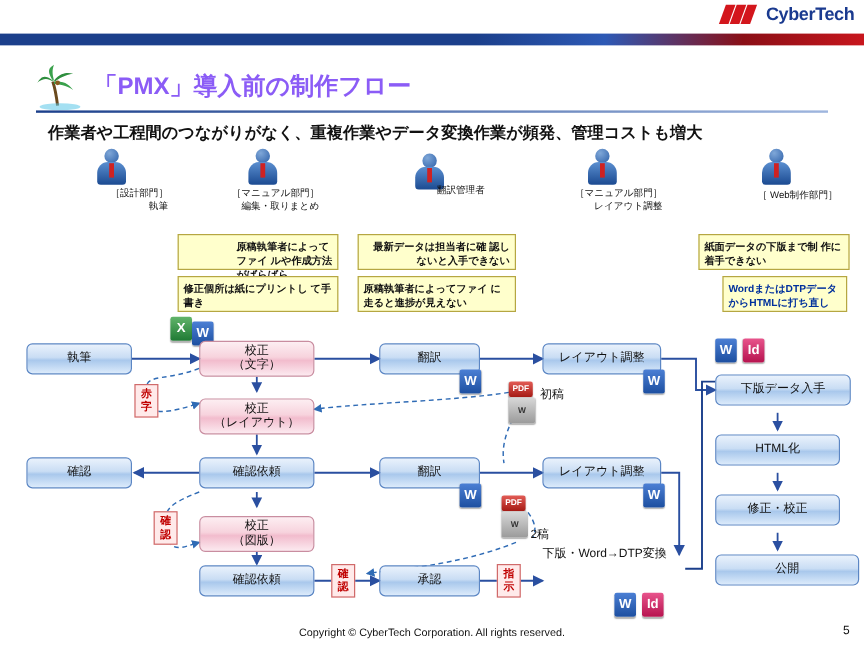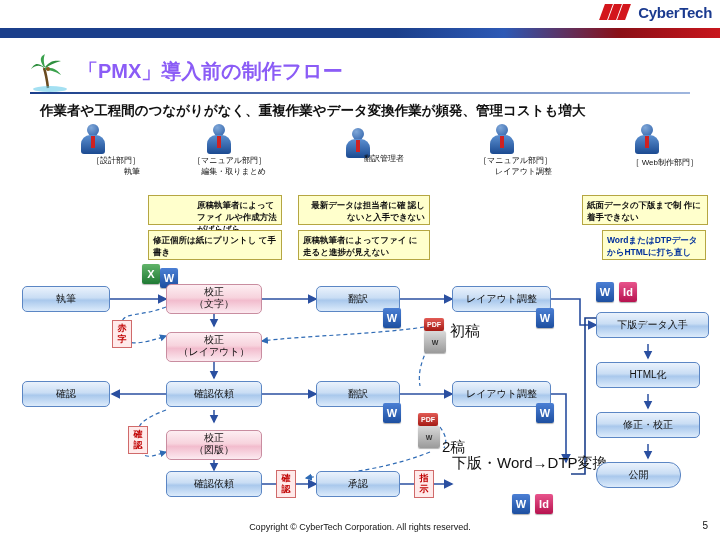--- a/index.html
+++ b/index.html
@@ -80,40 +80,39 @@
     display:flex;align-items:center;justify-content:center;text-align:center;
     font-size:10px;line-height:12px;color:#111;white-space:pre-line;
   }
   .box.blue{
     background:linear-gradient(to bottom,#eaf2fc 0%,#c9ddf4 45%,#a9c8ec 55%,#dcebfb 100%);
     border:1px solid #5b86c4;
   }
   .box.pink{
     background:linear-gradient(to bottom,#fdeef2 0%,#f7d3dd 45%,#f2bccd 55%,#fceaf0 100%);
     border:1px solid #c98da0;
-    font-family:Liberation Mono, monospace;
   }
   .lbl-red{
     position:absolute;background:#ffeaea;border:1px solid #d06a6a;color:#c00000;
     font-size:9px;font-weight:bold;text-align:center;line-height:11px;padding:2px;
     box-sizing:border-box;white-space:pre-line;
   }
   
   .appicon{
     position:absolute;width:18px;height:20px;border-radius:2px;
     font-size:11px;font-weight:bold;color:#fff;display:flex;align-items:center;justify-content:center;
     box-shadow:0 1px 1px rgba(0,0,0,.3);
   }
   .ic-word{background:linear-gradient(to bottom,#4b7fd4,#1d4fa0);}
   .ic-id{background:linear-gradient(to bottom,#e8548c,#b7134f);}
   .ic-xls{background:linear-gradient(to bottom,#61b46a,#1f7a34);}
   .ic-pdf{background:linear-gradient(to bottom,#e25b55,#a51a14);font-size:7px;}
   .ic-gen{background:linear-gradient(to bottom,#d9d9d9,#9a9a9a);color:#333;font-size:7px;}
 
-  .small-txt{position:absolute;font-size:15px;color:#111;}
+  .small-txt{position:absolute;font-size:10px;color:#111;}
 
   
   .footer{
     position:absolute;left:0;top:522px;width:720px;height:18px;
     font-size:9px;color:#111;text-align:center;
   }
   .pageno{position:absolute;right:12px;top:520px;font-size:10px;color:#111;}
   svg.wires{position:absolute;left:0;top:0;width:720px;height:400px;pointer-events:none;}
 </style>
 </head>
@@ -308,17 +307,17 @@
   <div class="box blue" style="left:316px;top:349px;width:84px;height:26px;">承認</div>
   <div class="lbl-red" style="left:414px;top:348px;width:20px;height:28px;">指
 示</div>
   <div class="small-txt" style="left:452px;top:332px;">下版・Word→DTP変換</div>
   <div class="appicon ic-word" style="left:512px;top:372px;">W</div>
   <div class="appicon ic-id" style="left:535px;top:372px;">Id</div>
 
   <div class="box blue" style="left:596px;top:190px;width:113px;height:26px;">下版データ入手</div>
   <div class="box blue" style="left:596px;top:240px;width:104px;height:26px;">HTML化</div>
   <div class="box blue" style="left:596px;top:290px;width:104px;height:26px;">修正・校正</div>
-  <div class="box blue" style="left:596px;top:340px;width:85px;height:26px;border-radius:12px;">公開</div>
+  <div class="box blue" style="left:596px;top:340px;width:120px;height:26px;">公開</div>
 </div>
 
 <div class="footer">Copyright © CyberTech Corporation. All rights reserved.</div>
 <div class="pageno">5</div>
 
 </body></html>

